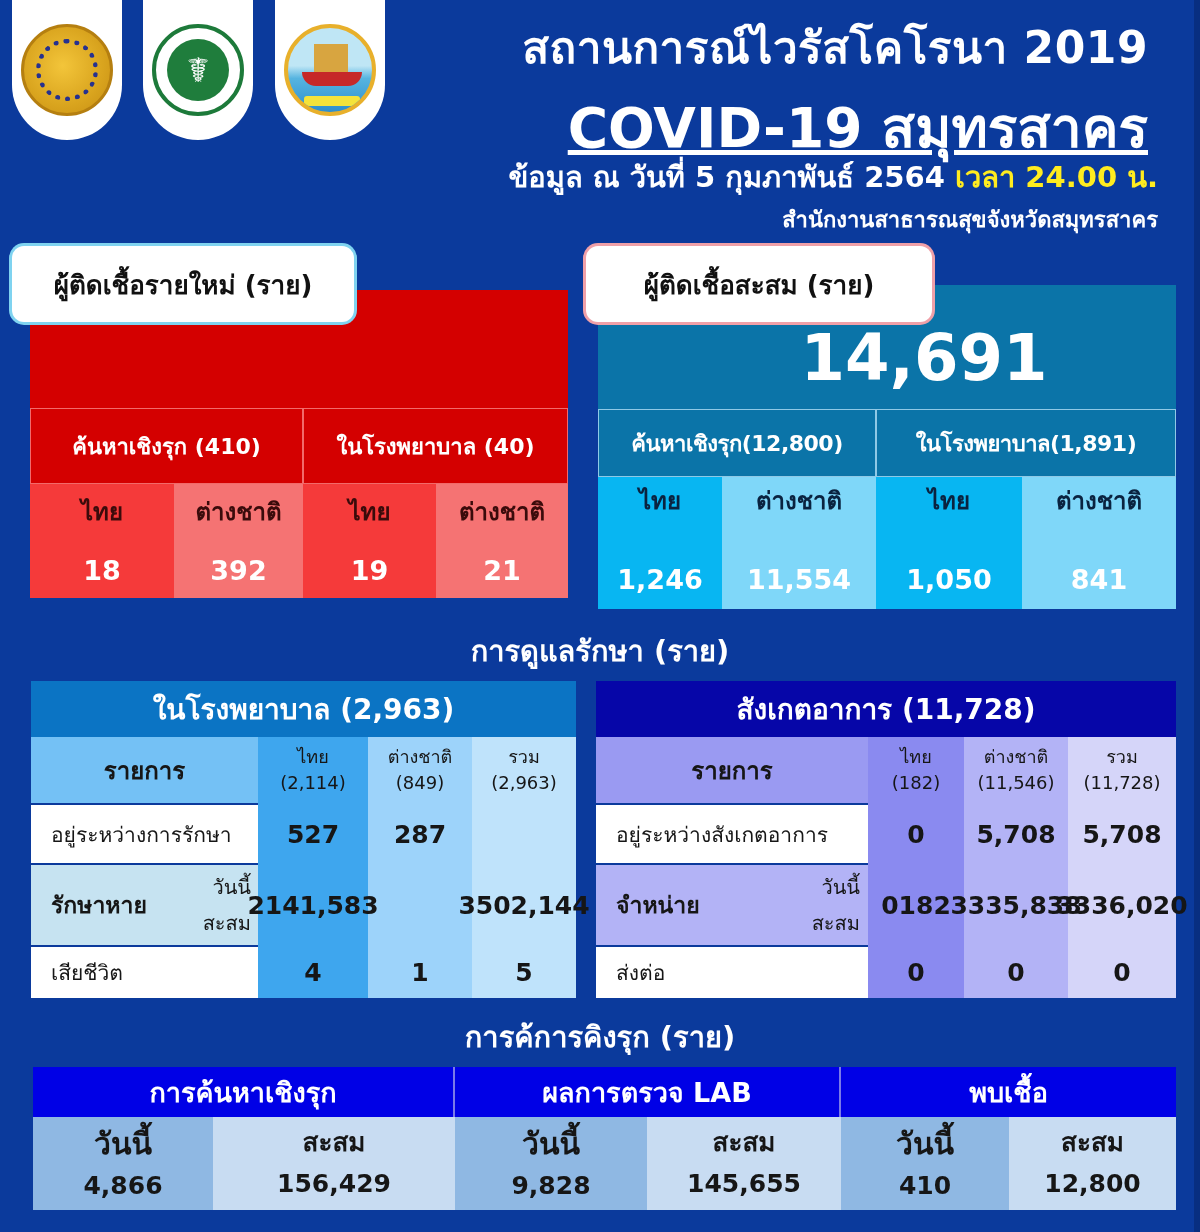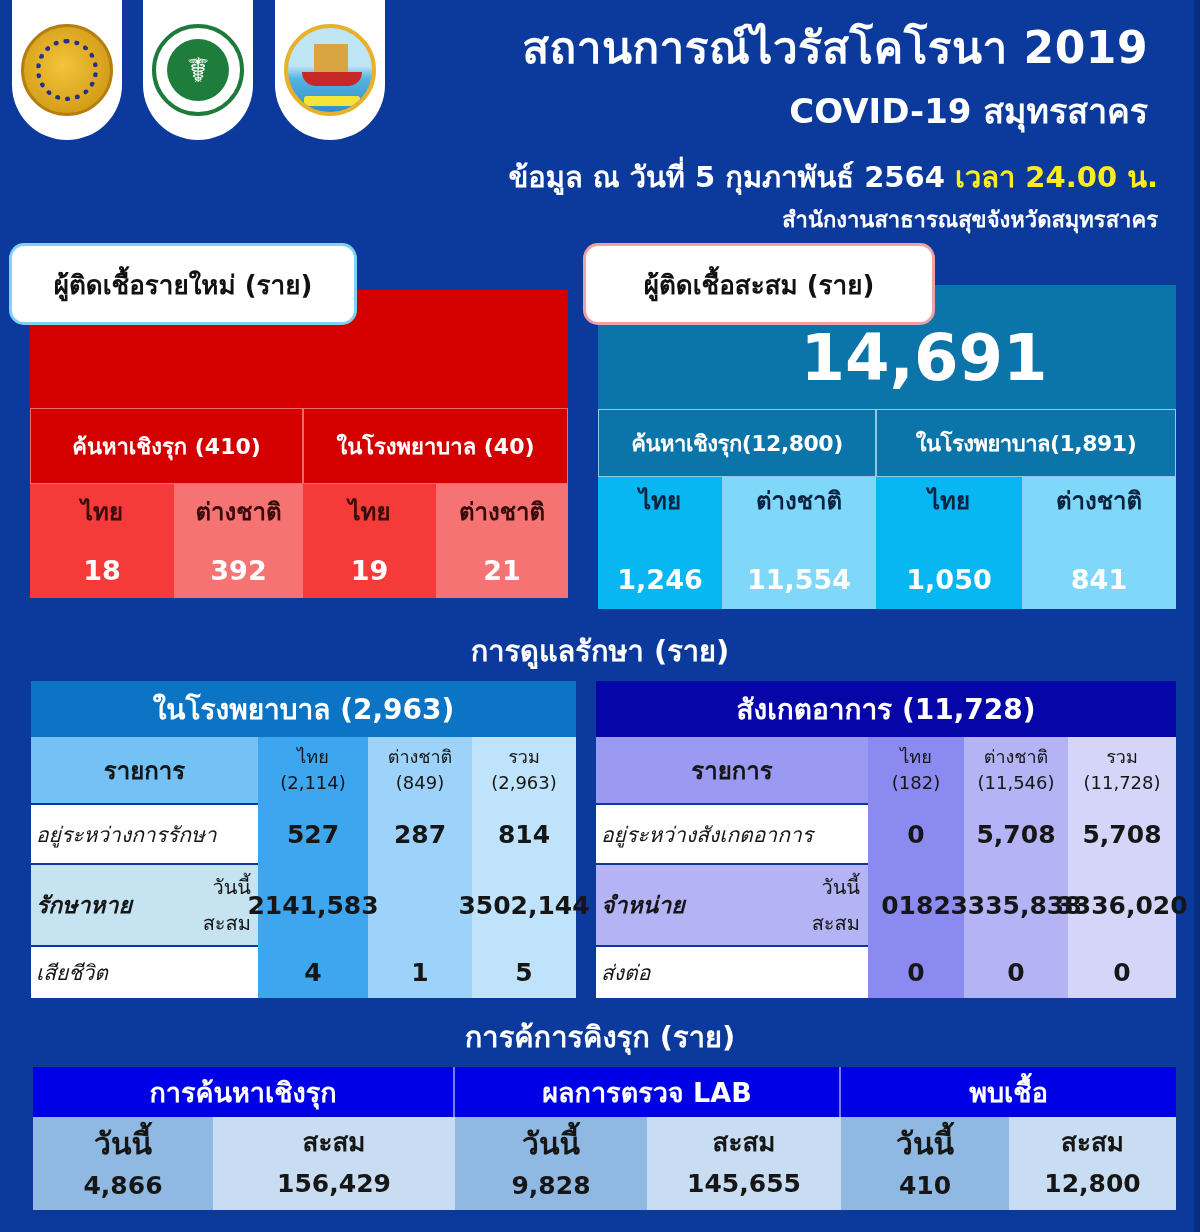--- a/index.html
+++ b/index.html
@@ -27,21 +27,21 @@
     .emblem-gold::after { content: ""; position: absolute; inset: 12px; border: 5px dotted #26318f; border-radius: 50%; }
     .emblem-green { background: #fff; border: 4px solid #1d7a3a; display: flex; align-items: center; justify-content: center; }
     .emblem-green .inner { width: 62px; height: 62px; border-radius: 50%; background: #1f7d3c; display: flex; align-items: center; justify-content: center; color: #fff; font-size: 34px; font-weight: bold; }
     .emblem-ship { background: linear-gradient(#bfe6f5 0%, #bfe6f5 45%, #56b4e0 60%, #2e8fcd 100%); border: 4px solid #e8b02b; position: relative; overflow: hidden; }
     .emblem-ship .sail { position: absolute; left: 26px; top: 16px; width: 34px; height: 30px; background: #d8a540; }
     .emblem-ship .hull { position: absolute; left: 14px; top: 44px; width: 60px; height: 14px; background: #c62828; border-radius: 0 0 14px 14px; }
     .emblem-ship .banner { position: absolute; left: 16px; bottom: 6px; width: 56px; height: 10px; background: #f5e33a; border-radius: 3px; }
 
     
     .title1 { right: 52px; top: 12px; font-size: 44px; font-weight: bold; letter-spacing: 0.5px; color: #fff; white-space: nowrap; }
-    .title2 { right: 52px; top: 84px; font-size: 34px; font-weight: bold; color: #fff; white-space: nowrap; }
+    .title2 { right: 52px; top: 84px; font-size: 55px; font-weight: bold; color: #fff; white-space: nowrap; text-decoration: underline; }
     .subtitle { right: 42px; top: 154px; font-size: 29px; font-weight: bold; white-space: nowrap; }
     .subtitle .time { color: #ffec1f; }
     .office { right: 42px; top: 202px; font-size: 22px; font-weight: bold; white-space: nowrap; }
 
     
     .new-box { left: 30px; top: 290px; width: 538px; height: 308px; }
     .new-top { position: absolute; left: 0; top: 0; width: 538px; height: 118px; background: #d40000; }
     .new-num { position: absolute; left: 0; top: 28px; width: 538px; text-align: center; font-size: 62px; font-weight: bold; color: #fff; padding-left: 90px; }
     .new-sub { position: absolute; top: 118px; height: 76px; background: #d40000; border: 1px solid #f26a6a; display: flex; align-items: center; justify-content: center; font-size: 22px; font-weight: bold; color: #fff; white-space: nowrap; }
     .new-cell { position: absolute; top: 194px; height: 114px; display: flex; flex-direction: column; align-items: center; font-weight: bold; }
@@ -70,21 +70,21 @@
     .blue-b { background: #7fd7f9; }
 
     .section-title { left: 0; width: 1200px; text-align: center; font-size: 29px; font-weight: bold; color: #fff; }
 
     
     .tbl { position: absolute; }
     .tbl-head { position: absolute; left: 0; top: 0; height: 56px; display: flex; align-items: center; justify-content: center; font-size: 28px; font-weight: bold; color: #fff; }
     .cell { position: absolute; display: flex; align-items: center; justify-content: center; font-weight: bold; color: #161616; }
     .colhdr { flex-direction: column; font-size: 18px; line-height: 26px; font-weight: normal; }
     .item-hdr { font-size: 24px; }
-    .rowlbl { justify-content: flex-start; padding-left: 5px; font-size: 21px; font-weight: normal; font-style: italic; }
+    .rowlbl { justify-content: flex-start; padding-left: 20px; font-size: 21px; font-weight: normal; }
     .num { font-size: 25px; }
     .stack { line-height: 37px; }
     .sublbl { position: absolute; flex-direction: column; align-items: flex-end; font-size: 20px; font-weight: normal; line-height: 36px; }
 
     
     .as-head { position: absolute; top: 1067px; height: 50px; background: #0000e6; display: flex; align-items: center; justify-content: center; font-size: 27px; font-weight: bold; color: #fff; border-right: 2px solid #7a7ae8; }
     .as-cell { position: absolute; top: 1117px; height: 93px; display: flex; flex-direction: column; align-items: center; font-weight: bold; color: #161616; }
     .as-cell .lbl { margin-top: 8px; font-size: 30px; line-height: 38px; }
     .as-cell .lbl.small { font-size: 26px; margin-top: 6px; }
     .as-cell .val { font-size: 25px; margin-top: 8px; }
@@ -185,21 +185,20 @@
       <span>(849)</span>
   </div>
   <div class="cell colhdr" style="left:441px;top:56px;width:104px;height:66px;">
     <span>รวม</span>
       <span>(2,963)</span>
   </div>
 
   <div class="cell rowlbl" style="left:0;top:124px;width:227px;height:58px;background:#fff;">อยู่ระหว่างการรักษา</div>
   <div class="cell num" style="left:227px;top:124px;width:110px;height:58px;">527</div>
   <div class="cell num" style="left:337px;top:124px;width:104px;height:58px;">287</div>
-  <div class="cell num" style="left:441px;top:124px;width:104px;height:58px;">814</div>
 
   <div class="cell rowlbl" style="left:0;top:184px;width:227px;height:80px;background:#c6e3f1;font-weight:bold;font-size:23px;">รักษาหาย</div>
   <div class="cell sublbl" style="left:150px;top:187px;width:70px;height:74px;">
     <span>วันนี้</span>
       <span>สะสม</span>
   </div>
   <div class="cell num stack" style="left:227px;top:184px;width:110px;height:80px;">
     <span>214</span>
       <span>1,583</span>
   </div>

